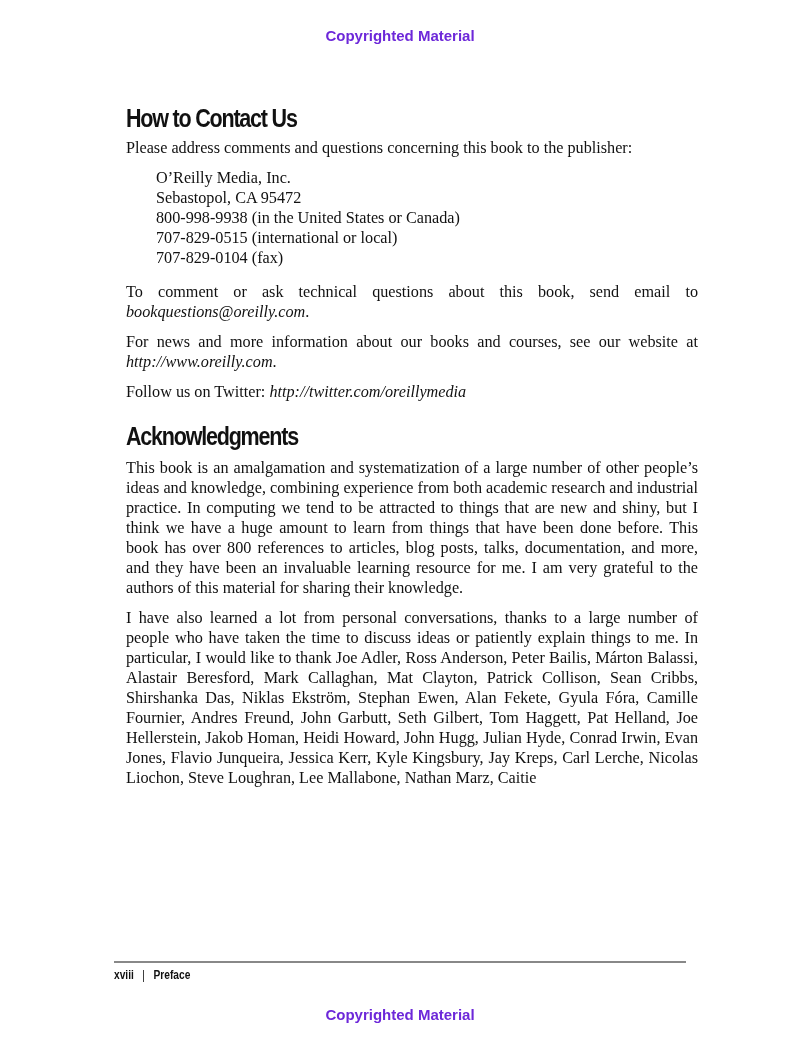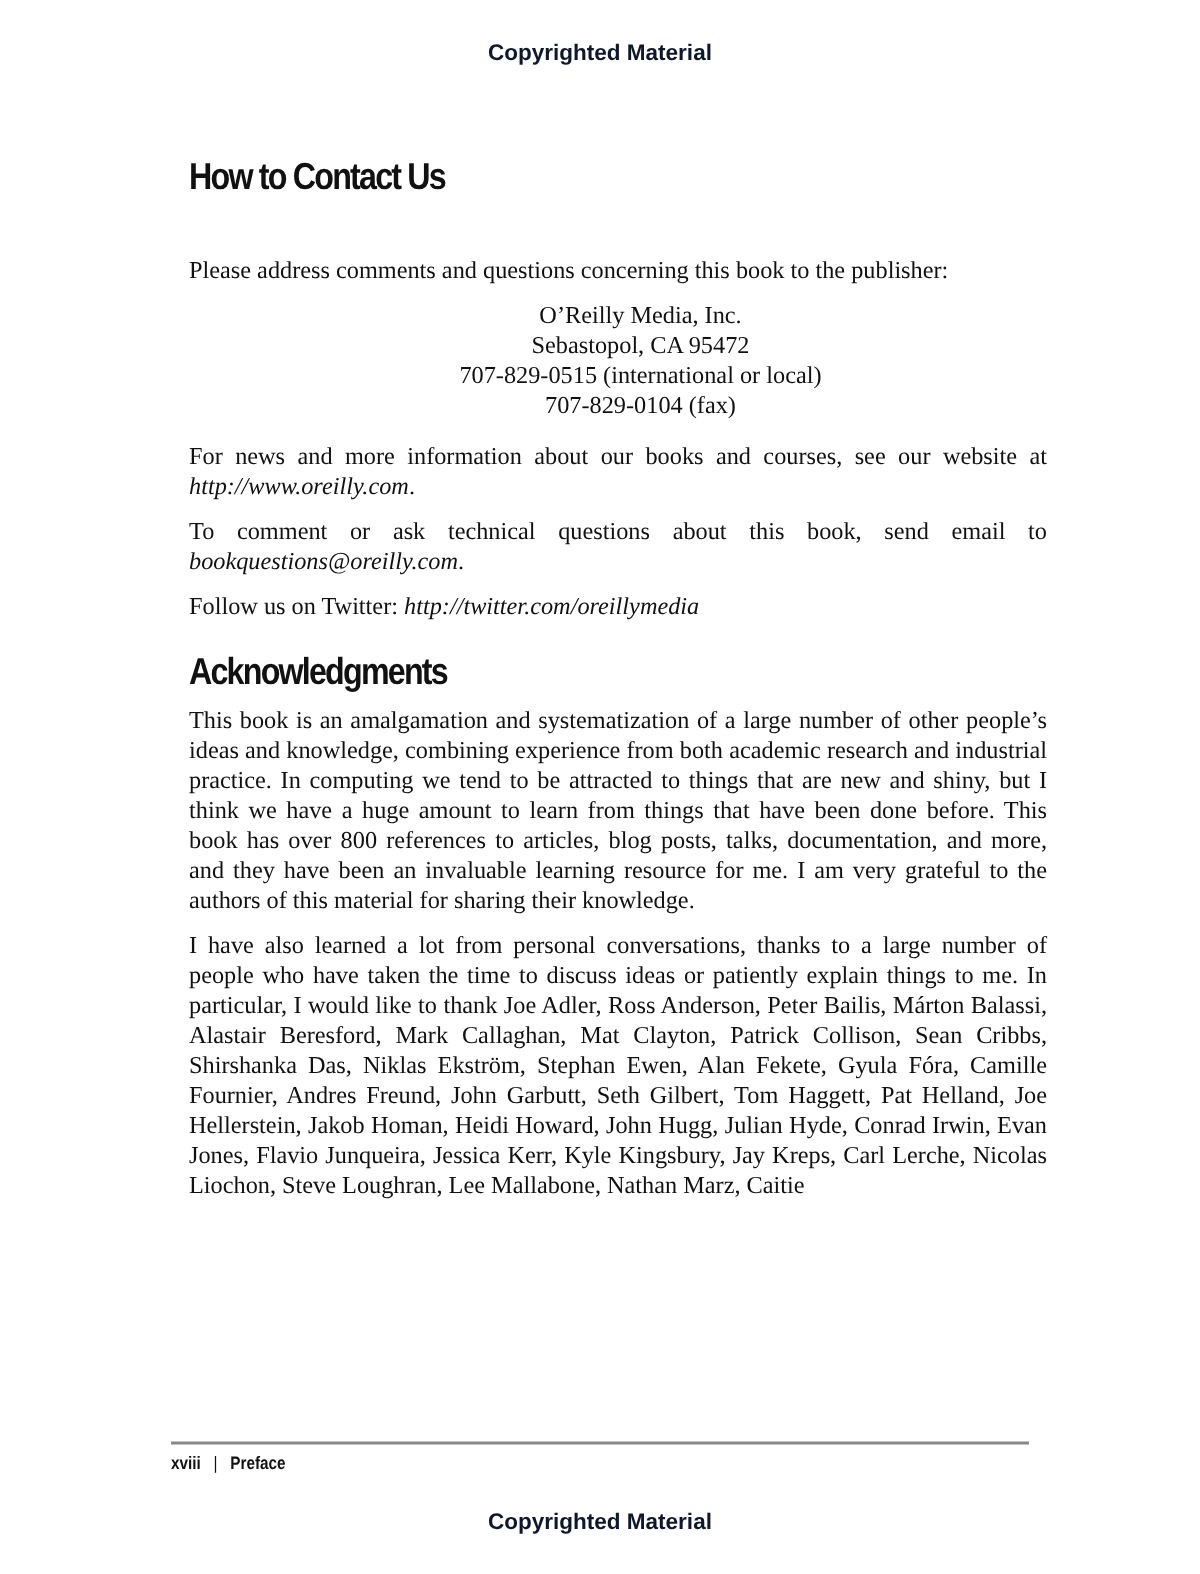--- a/index.html
+++ b/index.html
@@ -1,69 +1,70 @@
 <!DOCTYPE html>
 <html><head>
   <meta charset="utf-8">
   <style>
     html, body { margin: 0; padding: 0; background: #ffffff; }
     body { width: 800px; height: 1049px; position: relative; overflow: hidden; color: #111; }
     .watermark {
       position: absolute; left: 0; width: 800px; text-align: center;
       font-family: "Liberation Sans", sans-serif; font-weight: bold;
-      font-size: 15px; color: #0f172a;
+      font-size: 15px; color: #6d28d9;
     }
     .wm-top { top: 27px; }
     .wm-bottom { top: 1006px; }
     .content {
       position: absolute; left: 126px; width: 572px; top: 98px;
       font-family: "Liberation Serif", serif; font-size: 16.2px; line-height: 20px;
     }
     h2 {
       font-family: "Liberation Sans", sans-serif; font-weight: bold;
       font-size: 25px; letter-spacing: -1.4px; margin: 0; line-height: 40px;
       transform: scaleX(0.86); transform-origin: left center;
     }
     p { margin: 0 0 10px 0; text-align: justify; }
     .address { margin: 10px 0 14px 30px; }
-    .address div { line-height: 20px; text-align: center; }
+    .address div { line-height: 20px; }
     em, .link { font-style: italic; }
     .h-ack { margin-top: 14px; margin-bottom: 2px; }
     .footer-rule {
       position: absolute; left: 114px; width: 572px; top: 961px;
       height: 0; border-top: 2px solid #888;
     }
     .footer {
       position: absolute; left: 114px; top: 968px;
       font-family: "Liberation Sans", sans-serif; font-size: 12px; font-weight: bold;
       transform: scaleX(0.85); transform-origin: left center;
     }
     .footer .sep { margin: 0 10px; font-weight: normal; }
   </style>
 </head>
 <body>
 
 <div class="watermark wm-top">Copyrighted Material</div>
 
 <div class="content">
   <h2>How to Contact Us</h2>
-  <p style="margin-bottom:0;margin-top:32px;">Please address comments and questions concerning this book to the publisher:</p>
+  <p style="margin-bottom:0;">Please address comments and questions concerning this book to the publisher:</p>
 
   <div class="address">
     <div>O’Reilly Media, Inc.</div>
     <div>Sebastopol, CA 95472</div>
+    <div>800-998-9938 (in the United States or Canada)</div>
     <div>707-829-0515 (international or local)</div>
     <div>707-829-0104 (fax)</div>
   </div>
 
   <p>
-    <span>For news and more information about our books and courses, see our website at </span><span class="link">http://www.oreilly.com</span>.
+    <span>To comment or ask technical questions about this book, send email to </span><span class="link">bookquestions@oreilly.com</span>.
   </p>
   <p>
-    <span>To comment or ask technical questions about this book, send email to </span><span class="link">bookquestions@oreilly.com</span>.
+    <span>For news and more information about our books and courses, see our website at </span><span class="link">http://www.oreilly.com</span>.
   </p>
   <p>
     <span>Follow us on Twitter: </span><span class="link">http://twitter.com/oreillymedia</span>
   </p>
 
   <h2 class="h-ack">Acknowledgments</h2>
   <p>This book is an amalgamation and systematization of a large number of other peo­ple’s ideas and knowledge, combining experience from both academic research and industrial practice. In computing we tend to be attracted to things that are new and shiny, but I think we have a huge amount to learn from things that have been done before. This book has over 800 references to articles, blog posts, talks, documenta­tion, and more, and they have been an invaluable learning resource for me. I am very grateful to the authors of this material for sharing their knowledge.</p>
   <p>I have also learned a lot from personal conversations, thanks to a large number of people who have taken the time to discuss ideas or patiently explain things to me. In particular, I would like to thank Joe Adler, Ross Anderson, Peter Bailis, Márton Balassi, Alastair Beresford, Mark Callaghan, Mat Clayton, Patrick Collison, Sean Cribbs, Shirshanka Das, Niklas Ekström, Stephan Ewen, Alan Fekete, Gyula Fóra, Camille Fournier, Andres Freund, John Garbutt, Seth Gilbert, Tom Haggett, Pat Hel­land, Joe Hellerstein, Jakob Homan, Heidi Howard, John Hugg, Julian Hyde, Conrad Irwin, Evan Jones, Flavio Junqueira, Jessica Kerr, Kyle Kingsbury, Jay Kreps, Carl Lerche, Nicolas Liochon, Steve Loughran, Lee Mallabone, Nathan Marz, Caitie</p>
 </div>
 

